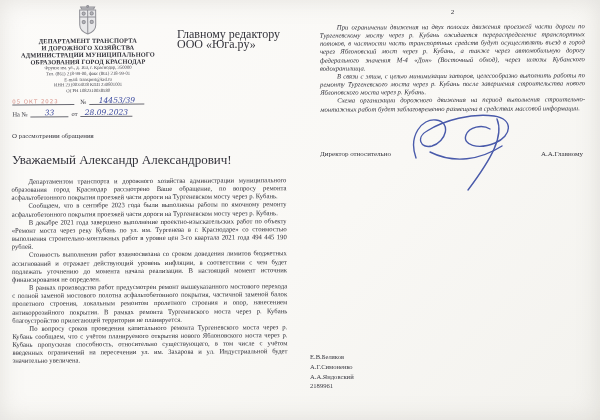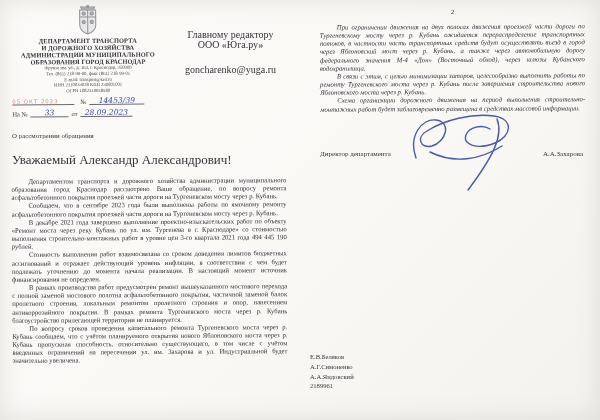--- a/index.html
+++ b/index.html
@@ -37,21 +37,21 @@
   }
   .hand {
     font-family:"DejaVu Serif", serif; font-style:italic;
     color:#3b4a9f; font-size:7.6px; line-height:7px;
     transform:rotate(-2deg); white-space:nowrap;
   }
   .lbl { font-size:6.4px; color:#3c3c44; }
 
   .addressee {
     width:120px; padding-top:25px; padding-left:13px;
-    font-size:10px; line-height:9.6px; text-align:center;
+    font-size:12px; line-height:9.6px; text-align:left;
   }
   .addressee .gap { height:8px; }
 
   
   .subject { font-size:6.9px; margin-top:15px; }
   .salutation { font-size:13px; margin-top:13px; }
   .bodytext { margin-top:9px; transform:rotate(-0.35deg); }
   .bodytext p, .p2-body p {
     font-size:6.7px; line-height:8.15px;
     text-align:justify; text-indent:17px;
@@ -126,21 +126,20 @@
             <span class="hand" style="transform:rotate(-4deg);">28.09.2023</span>
           </span>
         </div>
       </div>
 
       <div class="addressee">
         <div>Главному редактору</div>
         <div>ООО «Юга.ру»</div>
         <div class="gap"></div>
         <div class="gap"></div>
-        <div>goncharenko@yuga.ru</div>
       </div>
     </div>
 
     <div class="subject">О рассмотрении обращения</div>
     <div class="salutation">Уважаемый Александр Александрович!</div>
 
     <div class="bodytext">
       <p>Департаментом транспорта и дорожного хозяйства администрации муниципального образования город Краснодар рассмотрено Ваше обращение, по вопросу ремонта асфальтобетонного покрытия проезжей части дороги на Тургеневском мосту через р. Кубань.</p>
       <p>Сообщаем, что в сентябре 2023 года были выполнены работы по ямочному ремонту асфальтобетонного покрытия проезжей части дороги на Тургеневском мосту через р. Кубань.</p>
       <p>В декабре 2021 года завершено выполнение проектно-изыскательских работ по объекту «Ремонт моста через реку Кубань по ул. им. Тургенева в г. Краснодаре» со стоимостью выполнения строительно-монтажных работ в уровне цен 3-го квартала 2021 года 494 445 190 рублей.</p>
@@ -153,31 +152,31 @@
   <div class="page page2">
     <div class="pagenum">2</div>
 
     <div class="p2-body">
       <p>При ограничении движения на двух полосах движения проезжей части дороги по Тургеневскому мосту через р. Кубань ожидается перераспределение транспортных потоков, в частности часть транспортных средств будут осуществлять въезд в город через Яблоновский мост через р. Кубань, а также через автомобильную дорогу федерального значения М-4 «Дон» (Восточный обход), через шлюзы Кубанского водохранилища.</p>
       <p>В связи с этим, с целью минимизации заторов, целесообразно выполнить работы по ремонту Тургеневского моста через р. Кубань после завершения строительства нового Яблоновского моста через р. Кубань.</p>
       <p>Схема организации дорожного движения на период выполнения строительно-монтажных работ будет заблаговременно размещена в средствах массовой информации.</p>
     </div>
 
     <div class="sig-row">
-      <span>Директор департамента</span>
+      <span>Директор относительно</span>
       <span class="sig-svg">
         <svg width="150" height="90" viewBox="0 0 150 90">
           <g fill="none" stroke="#2b3f9e" stroke-width="1.4" stroke-linecap="round" opacity="0.85">
             <path d="M16,52 C8,30 22,12 36,14 C52,16 46,36 32,40 C20,43 16,31 27,25 C44,14 72,7 94,10 C114,13 112,30 95,37 C78,44 62,39 66,29 C69,21 82,18 90,23"></path>
             <path d="M97,13 C104,30 92,52 68,84"></path>
             <path d="M30,46 C54,58 80,54 102,40"></path>
           </g>
         </svg>
       </span>
-      <span>А.А.Захарова</span>
+      <span>А.А.Главному</span>
     </div>
 
     <div class="executors">
       <div>Е.В.Беляков</div>
       <div>А.Г.Симоненко</div>
       <div>А.А.Яндовский</div>
       <div>2189961</div>
     </div>
   </div>
 </div>

